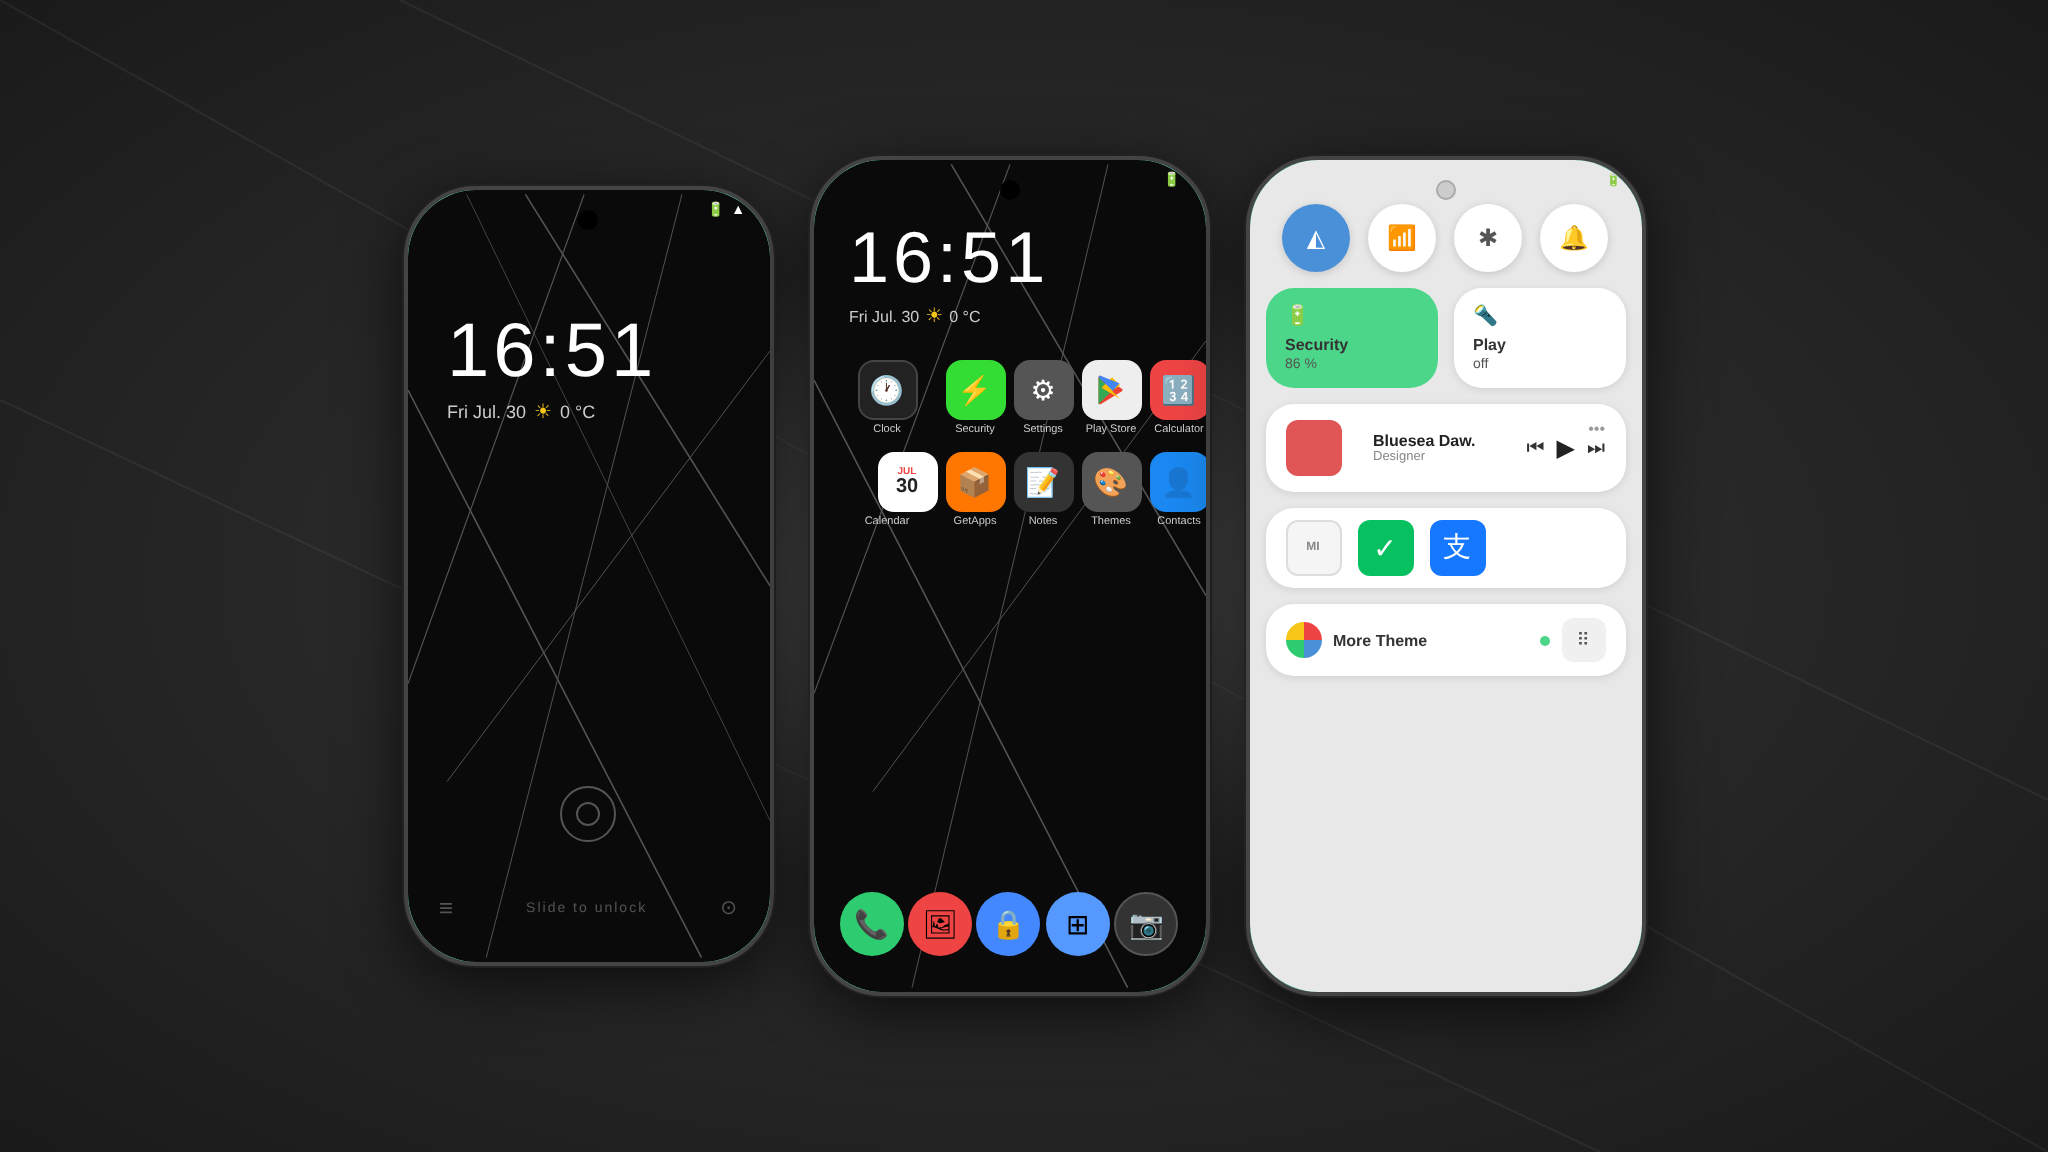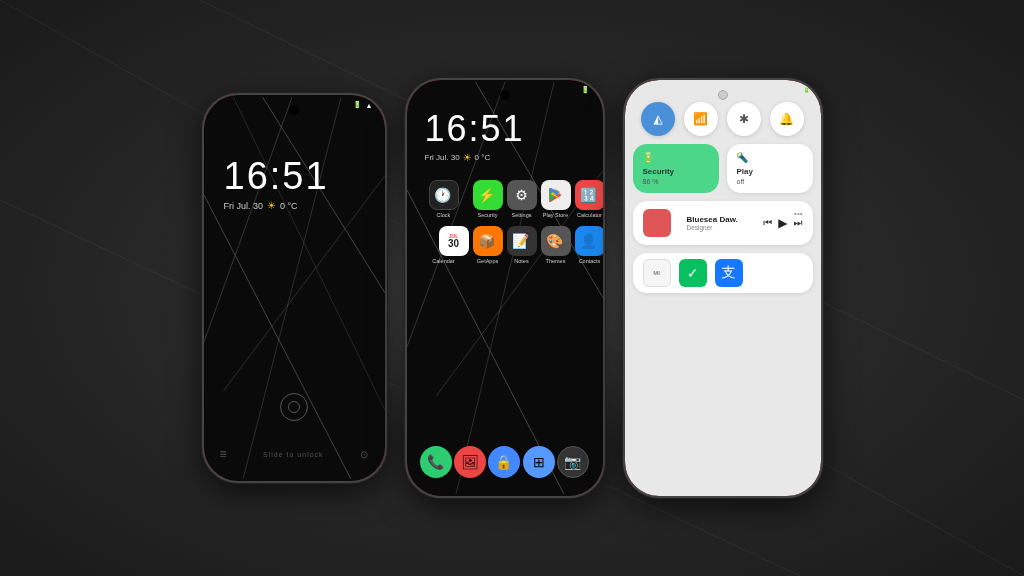--- a/index.html
+++ b/index.html
@@ -17,21 +17,21 @@
 
     .phones-container {
       display: flex;
       gap: 18px;
       align-items: center;
       justify-content: center;
     }
 
     
     .phone {
-      background: #7f1d1d;
+      background: #5eead4;
       border-radius: 36px;
       border: 2px solid #444;
       box-shadow: 0 0 0 1px #222, inset 0 0 10px rgba(0,0,0,0.8), 0 8px 32px rgba(0,0,0,0.7);
       position: relative;
       overflow: hidden;
     }
 
     .phone-left {
       width: 185px;
       height: 390px;
@@ -625,20 +625,28 @@
               <span style="font-size:6px;color:#888;font-weight:bold;">MI</span>
             </div>
             <div class="cc-pay-icon pay-wechat">
               <span style="color:#fff;font-size:14px;">✓</span>
             </div>
             <div class="cc-pay-icon pay-alipay">
               <span style="color:#fff;font-size:14px;">支</span>
             </div>
           </div>
 
+          <div class="cc-more-theme">
+            <div class="cc-theme-icon"></div>
+            <span class="cc-theme-label">More Theme</span>
+            <div class="cc-theme-dot"></div>
+            <div class="cc-theme-dots-btn">
+              <span style="font-size:9px;color:#555;">⠿</span>
+            </div>
+          </div>
 
         </div>
       </div>
     </div>
 
   </div>
 
 
 </div>
 

